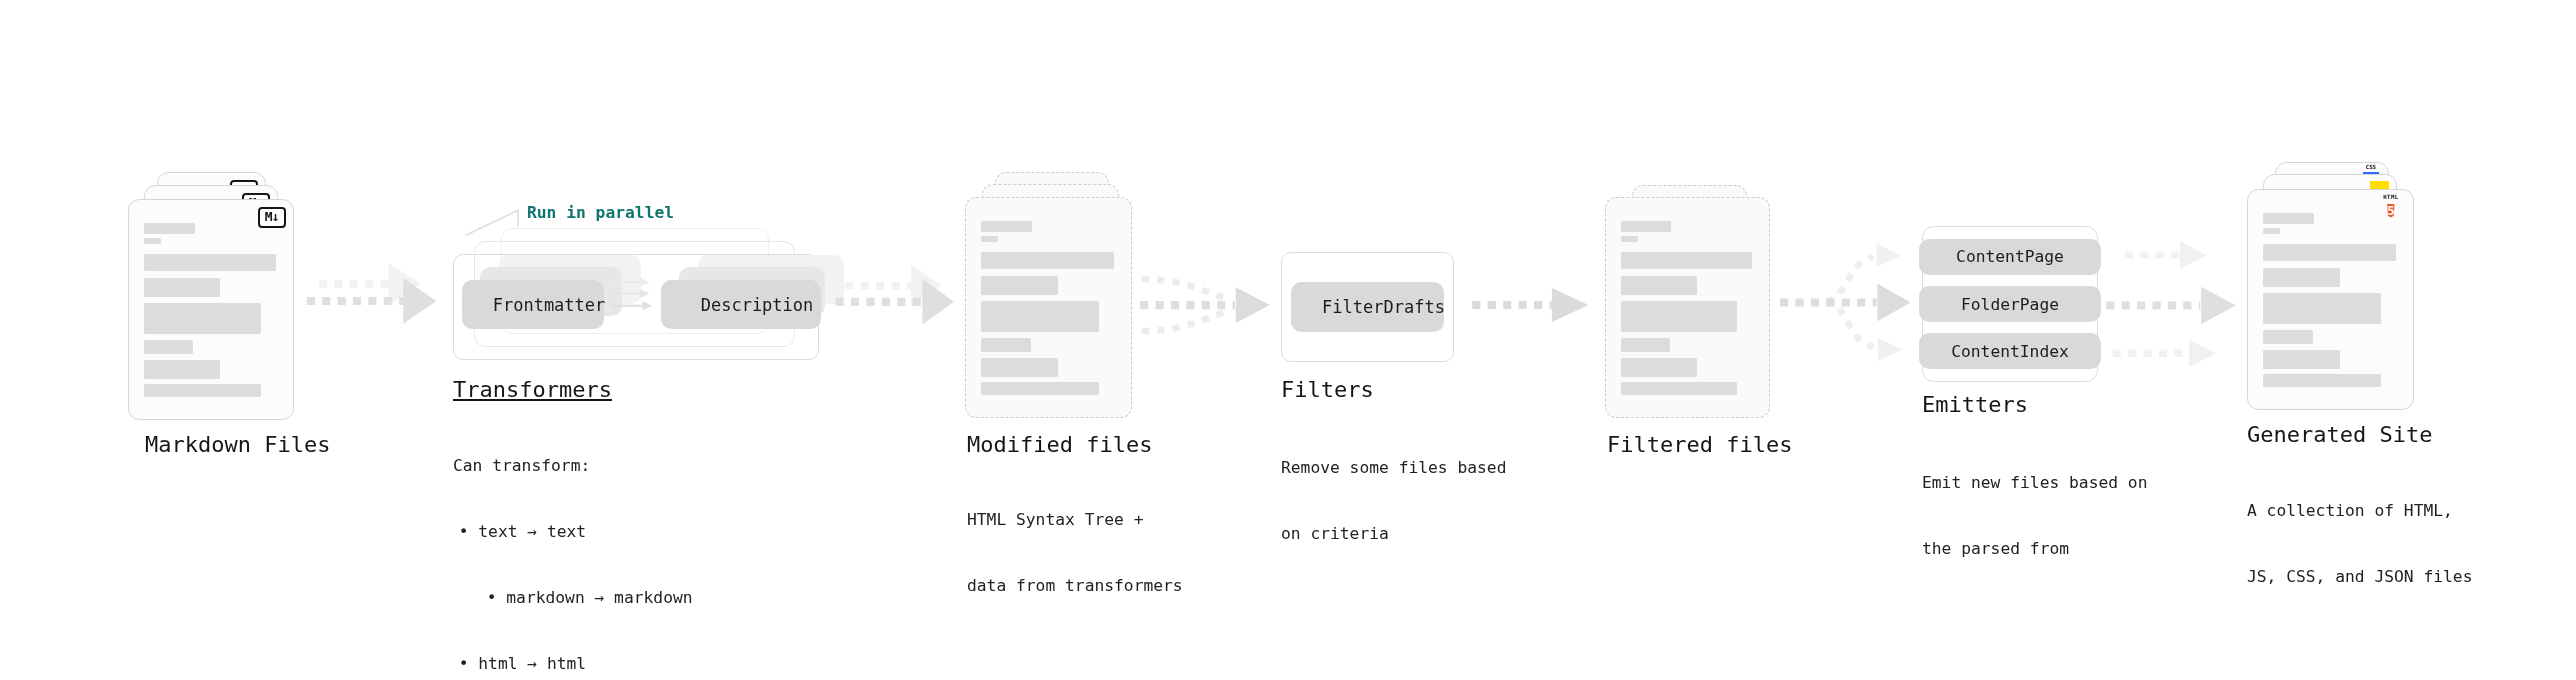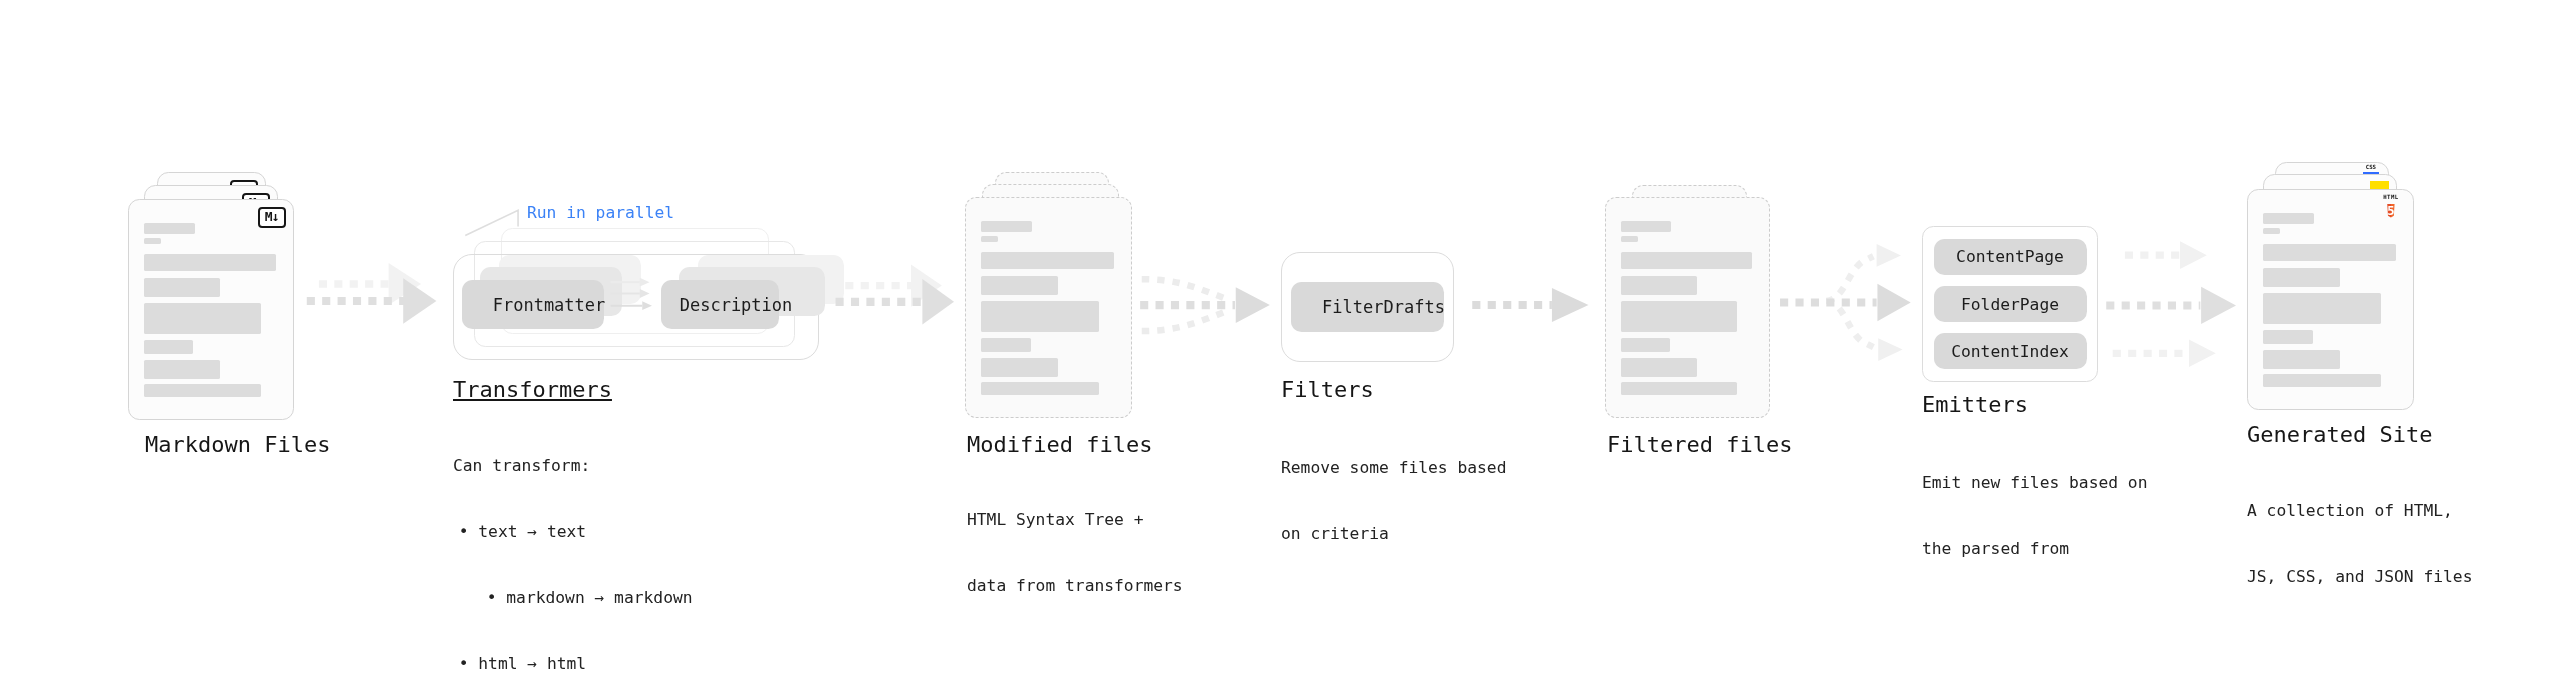--- a/index.html
+++ b/index.html
@@ -46,46 +46,46 @@
   .html5-badge .html-txt { font-size:5.7px; font-weight:bold; line-height:6.5px; color:#111; display:block; letter-spacing:0.4px; }
   .html5-shield {
     width:19.5px; height:22px; margin:0 auto;
     background:linear-gradient(90deg,#e44d26 50%,#f16529 50%);
     clip-path:polygon(0 0,100% 0,90% 86%,50% 100%,10% 86%);
     color:#ffffff; font-size:12.2px; font-weight:bold; line-height:20.3px; text-align:center;
   }
 
   
   .proc-box {
-    position:absolute; background:#ffffff; border:1.6px solid #dcdcdc; border-radius:19px;
+    position:absolute; background:#ffffff; border:1.6px solid #dcdcdc; border-radius:10px;
   }
   .ghost-box {
     position:absolute; background:transparent; border:1.6px solid #e9e9e9; border-radius:11.4px;
   }
   .pill {
     position:absolute; background:#d9d9d9; border-radius:10.6px;
     display:flex; align-items:center; justify-content:center;
     font-size:17px; color:#1c1c1c;padding-left:32px;
   }
   .pill.ghost1 { background:#e7e7e7; }
   .pill.ghost2 { background:#f2f2f2; }
 
   .emit-box {
     position:absolute; background:#ffffff; border:1.6px solid #dcdcdc; border-radius:11.4px;
     display:flex; flex-direction:column; align-items:center; justify-content:center; gap:11.4px;
   }
   .emit-pill {
-    width:153px; height:36px; background:#d9d9d9; border-radius:10.6px;
+    width:182px; height:36px; background:#d9d9d9; border-radius:10.6px;
     display:flex; align-items:center; justify-content:center; font-size:16.3px; color:#1c1c1c;
   }
 
   
   .stage-title { position:absolute; font-size:22px; font-weight:500; color:#161616; white-space:pre; }
   .stage-desc  { position:absolute; font-size:16.3px; line-height:22px; color:#222222; white-space:pre; }
-  .note-text   { position:absolute; font-size:16.3px; color:#3b82f6; white-space:pre; }
+  .note-text   { position:absolute; font-size:16.3px; color:#0f766e; white-space:pre;font-weight:bold; }
 
   svg.arrow { position:absolute; overflow:visible; }
 </style>
 </head>
 <body>
 
 <div class="abs" style="left:0;top:0;width:2576px;height:681px;">
 
   <div>
     <div class="card" style="left:157px;top:172px;width:109px;height:221px;">
@@ -127,21 +127,21 @@
     <div class="proc-box" style="left:453px;top:254px;width:366px;height:106px;background:transparent;"></div>
 
     <div class="pill ghost2" style="left:499px;top:255px;width:142px;height:49px;"></div>
     <div class="pill ghost2" style="left:698px;top:255px;width:146px;height:49px;"></div>
     <div class="pill ghost1" style="left:480px;top:267px;width:142px;height:49px;"></div>
     <div class="pill ghost1" style="left:679px;top:267px;width:146px;height:49px;"></div>
 
     <div class="pill" style="left:462px;top:280px;width:142px;height:49px;">
       <span>Frontmatter</span>
     </div>
-    <div class="pill" style="left:661px;top:280px;width:118px;height:49px;">
+    <div class="pill" style="left:661px;top:280px;width:160px;height:49px;">
       <span>Description</span>
     </div>
 
     <svg class="arrow" style="left:609px;top:273px;" width="47" height="41" viewBox="0 0 58 50">
       <line x1="2" y1="11" x2="38" y2="11" stroke="#ebebeb" stroke-width="2.5"></line>
       <polygon points="38,5.5 50,11 38,16.5" fill="#ebebeb"></polygon>
       <line x1="2" y1="25" x2="38" y2="25" stroke="#e5e5e5" stroke-width="2.5"></line>
       <polygon points="38,19.5 50,25 38,30.5" fill="#e5e5e5"></polygon>
       <line x1="2" y1="40" x2="41" y2="40" stroke="#dedede" stroke-width="2.5"></line>
       <polygon points="41,34.5 53,40 41,45.5" fill="#dedede"></polygon>

